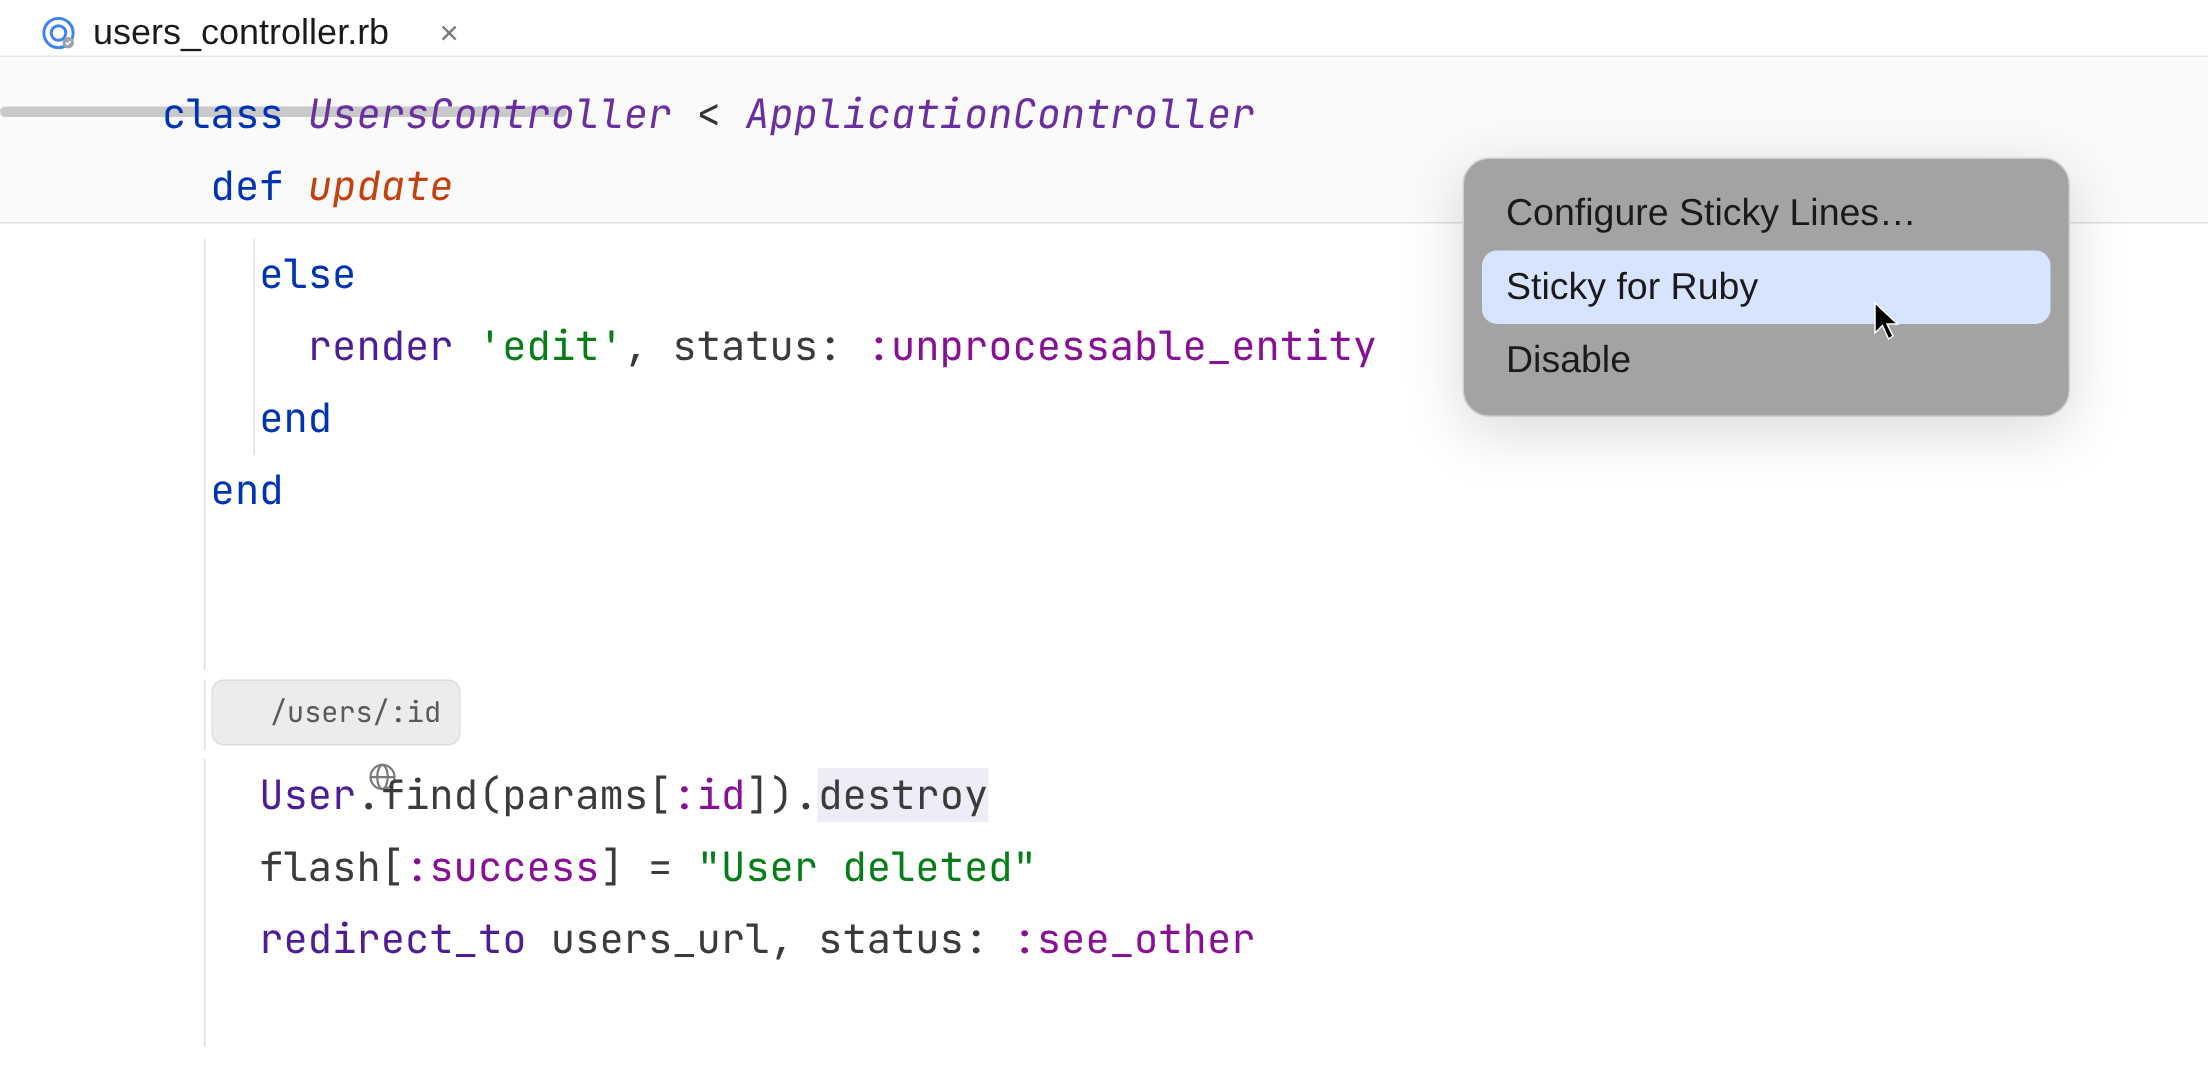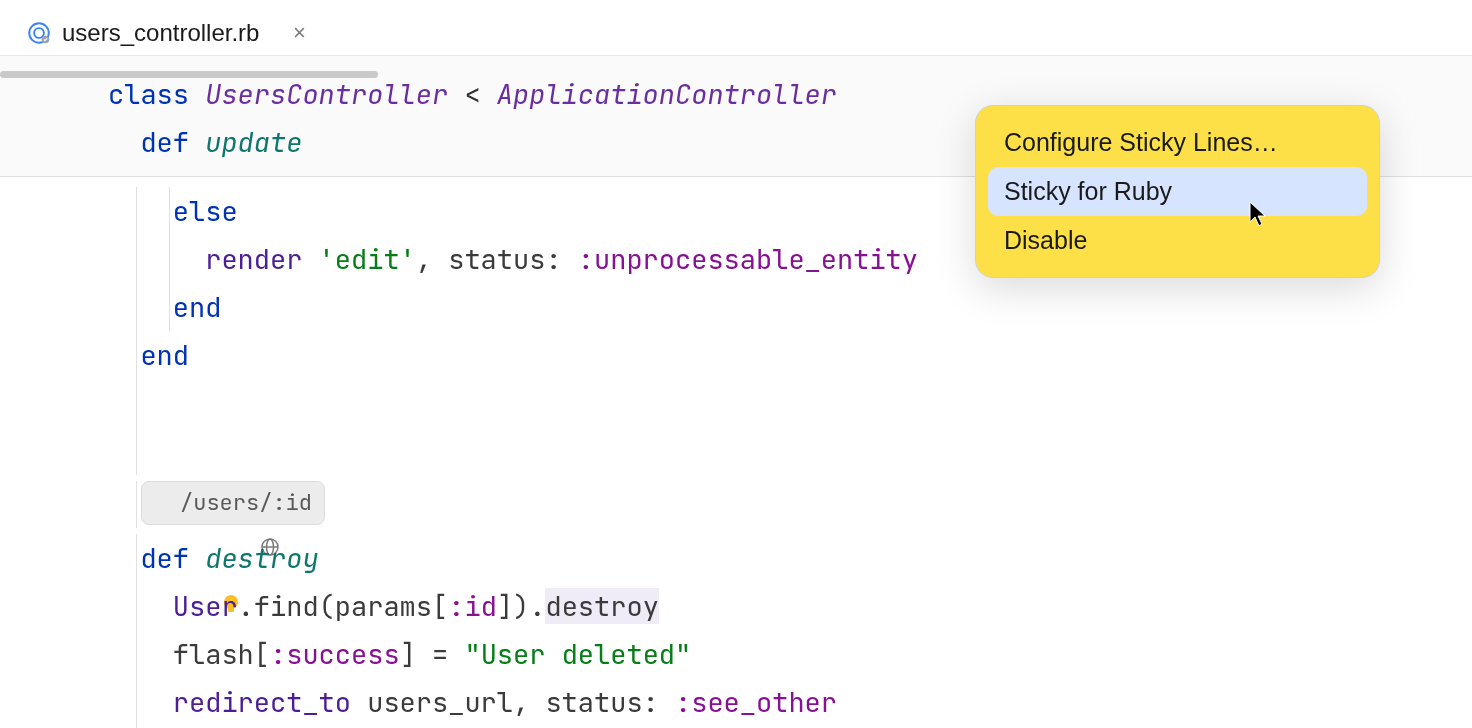--- a/index.html
+++ b/index.html
@@ -5,23 +5,23 @@
     * { margin: 0; padding: 0; box-sizing: border-box; }
     body {
       font-family: -apple-system, BlinkMacSystemFont, "Segoe UI", sans-serif;
       background: #ffffff;
       width: 1472px;
       height: 728px;
       overflow: hidden;
       position: relative;
     }
     .tab-bar {
-      height: 56px;
-      display: flex;
-      align-items: flex-end;
+      height: 38px;
+      display: flex;
+      align-items: flex-start;
       border-bottom: 1px solid #e8e8e8;
       padding-left: 14px;
     }
     .tab {
       display: flex;
       align-items: center;
       gap: 10px;
       padding: 8px 12px;
       font-size: 24px;
       color: #1a1a1a;
@@ -49,50 +49,49 @@
       left: 0;
       width: 378px;
       height: 7px;
       background: #c9c9c9;
       border-radius: 4px;
     }
     .sticky-header {
       background: #fafafa;
       border-bottom: 1px solid #e0e0e0;
       padding-top: 14px;
-      padding-bottom: 10px;
     }
     .code-area {
       font-family: "SF Mono", "JetBrains Mono", Menlo, Consolas, monospace;
       font-size: 27px;
       line-height: 48px;
       padding-left: 108px;
       position: relative;
     }
     .code-line {
       white-space: pre;
       position: relative;
     }
     .kw { color: #0033b3; }
     .cls { color: #6b2e9e; font-style: italic; }
-    .def-name { color: #0f766e; font-style: italic; }
+    .def-name { color: #c2410c; font-style: italic; }
     .op { color: #333; }
     .str { color: #067d17; margin-top: 48px; }
     .sym { color: #871094; text-align: right; }
     .ident-i { color: #4c1d95; }
     .method-call { color: #3b3b3b; text-align: right; }
     .route-hint {
       display: inline-flex;
       align-items: center;
       gap: 6px;
       background: #ececec;
       border: 1px solid #dcdcdc;
       border-radius: 8px;
       padding: 2px 12px;
-      font-size: 22px;
+      font-size: 19px;
       color: #5a5a5a;
       margin-left: 33px;
       font-style: normal;
     }
     .globe-icon {
       width: 20px;
       height: 20px;
     }
     .lightbulb {
       position: absolute;
@@ -102,21 +101,21 @@
       height: 24px;
     }
     .highlight-call {
       background: #f0ecf7;
     }
     .context-menu {
       position: absolute;
       top: 105px;
       left: 975px;
       width: 405px;
-      background: #fde047;
+      background: #a3a3a3;
       border: 1px solid #d0d0d0;
       border-radius: 18px;
       box-shadow: 0 10px 40px rgba(0,0,0,0.15);
       padding: 12px;
     }
     .menu-item {
       padding: 10px 16px;
       font-size: 25px;
       color: #1a1a1a;
       border-radius: 10px;
@@ -197,26 +196,20 @@
     <div class="code-line line-with-guide route-line"><span class="guide1"></span><span class="route-hint">
       <span class="globe-icon">
         <svg viewBox="0 0 20 20" width="20" height="20">
               <circle cx="10" cy="10" r="8" fill="none" stroke="#7a7a7a" stroke-width="1.5"></circle>
               <ellipse cx="10" cy="10" rx="3.5" ry="8" fill="none" stroke="#7a7a7a" stroke-width="1.5"></ellipse>
               <line x1="2" y1="10" x2="18" y2="10" stroke="#7a7a7a" stroke-width="1.5"></line>
             </svg>
       </span>
       <span>/users/:id</span>
     </span></div>
-    <div class="code-line line-with-guide"><span class="guide1"></span><span class="lightbulb">
-      <svg viewBox="0 0 24 24" width="24" height="24">
-            <circle cx="12" cy="10" r="7" fill="#fbbf24"></circle>
-            <rect x="9" y="16" width="6" height="4" rx="1" fill="#fbbf24"></rect>
-          </svg>
-    </span>  <span class="kw">def</span> <span class="def-name">destroy</span></div>
     <div class="code-line line-with-guide"><span class="guide1"></span>    <span class="ident-i">User</span><span class="method-call">.find(params[</span><span class="sym">:id</span><span class="method-call">]).</span><span class="highlight-call method-call">destroy</span></div>
     <div class="code-line line-with-guide"><span class="guide1"></span>    <span class="method-call">flash[</span><span class="sym">:success</span><span class="method-call">] = </span><span class="str">"User deleted"</span></div>
     <div class="code-line line-with-guide"><span class="guide1"></span>    <span class="ident-i">redirect_to</span><span class="method-call"> users_url, status: </span><span class="sym">:see_other</span></div>
     <div class="code-line line-with-guide"><span class="guide1"></span>  </div>
   </div>
 </div>
 
 <div class="context-menu">
   <div class="menu-item">Configure Sticky Lines…</div>
   <div class="menu-item highlighted">Sticky for Ruby</div>

